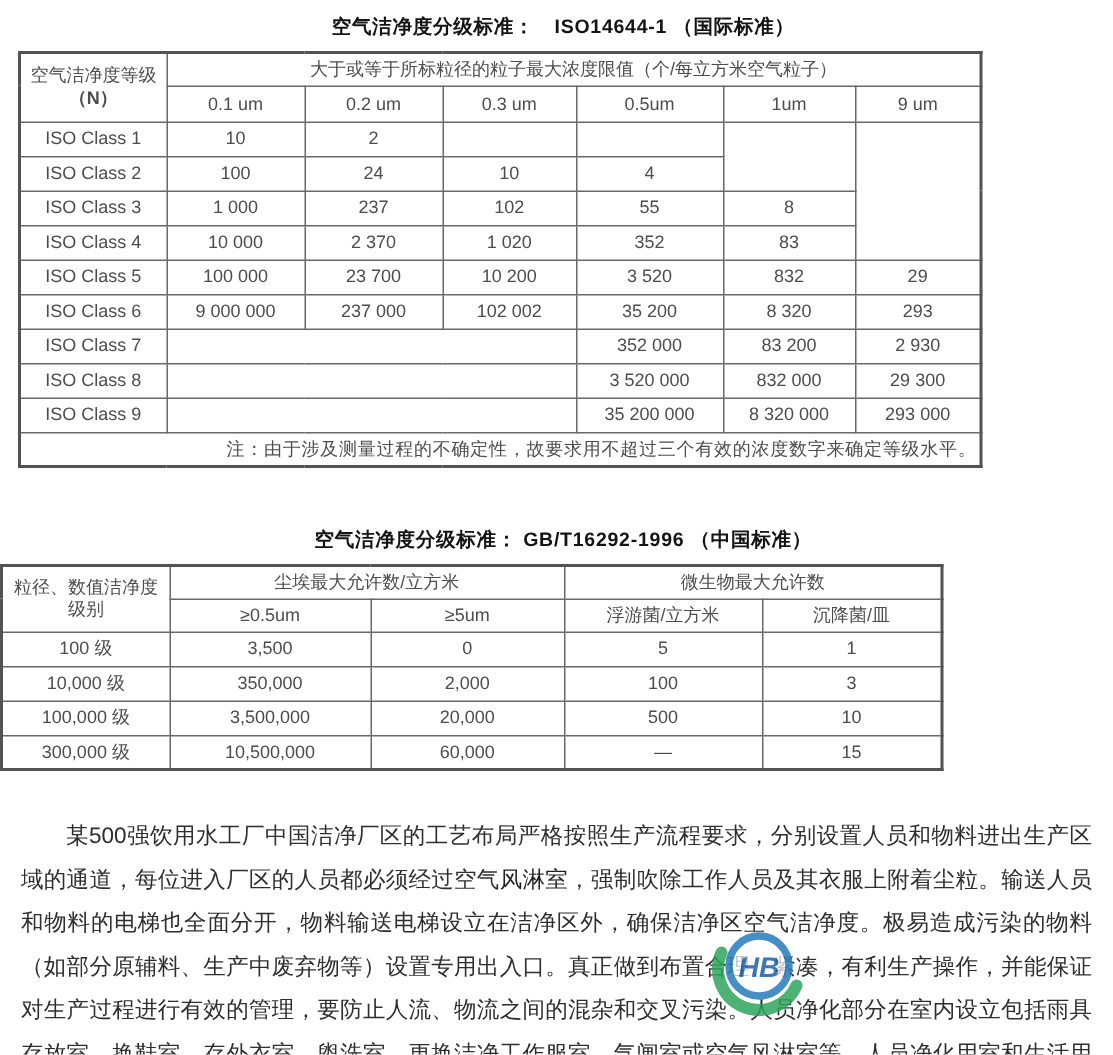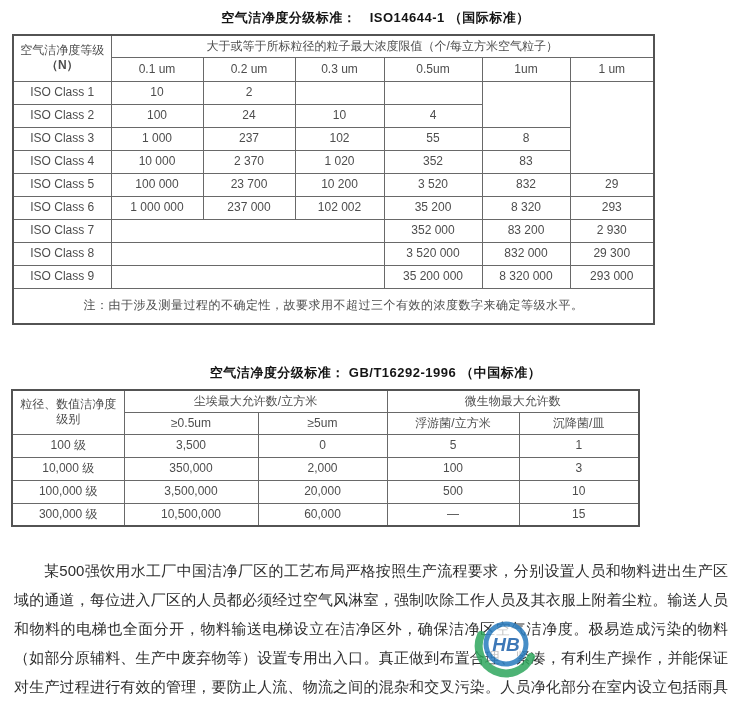--- a/index.html
+++ b/index.html
@@ -14,32 +14,32 @@
     font-size: 13px; font-weight: bold; color: #141414;
     letter-spacing: 0.5px;
     text-align: center;
   }
   .doc-title.second { margin-top: 39px; }
   table {
     border-collapse: collapse; table-layout: fixed;
     font-size: 12px; color: #4d4d4d;
   }
   table.iso { margin-left: 12px; width: 641px; }
-  table.gb  { margin-left: 11px; width: 627px; padding-left: 42px; }
+  table.gb  { width: 627px; padding-left: 42px; }
   table, td { border: 1px solid #696969; }
   table { border: 2px solid #535353; }
   td {
     text-align: center; vertical-align: middle;
     height: 23px; padding: 1px 2px; line-height: 1.25;
     overflow: hidden;
   }
   tr.hdr1 td { height: 22px; text-align: center; }
   tr.hdr2 td { height: 24px; }
   .bold { font-weight: bold; }
-  td.note-cell { text-align: center; height: 36px; letter-spacing: 0.5px; margin-left: 28px; }
+  td.note-cell { text-align: right; height: 23px; letter-spacing: 0.5px; margin-left: 28px; }
   .para {
     margin: 29px 14px 0 14px;
     font-size: 15px; line-height: 29px;
     text-align: justify; text-indent: 2em;
     color: #2e2e2e;
   }
   .para b { font-weight: normal; color: #1f1f1f; }
   .watermark {
     position: absolute; left: 473px; top: 615px;
     width: 64px; height: 76px; opacity: 0.88; pointer-events: none;
@@ -69,21 +69,21 @@
       <div class="bold">（N）</div>
     </td>
     <td colspan="6">大于或等于所标粒径的粒子最大浓度限值（个/每立方米空气粒子）</td>
   </tr>
   <tr class="hdr2">
     <td>0.1 um</td>
     <td>0.2 um</td>
     <td>0.3 um</td>
     <td>0.5um</td>
     <td>1um</td>
-    <td>1 um</td>
+    <td>9 um</td>
   </tr>
   <tr>
     <td>ISO Class 1</td>
     <td>10</td>
     <td>2</td>
     <td></td>
     <td></td>
     <td rowspan="2"></td>
     <td rowspan="4"></td>
   </tr>
@@ -114,21 +114,21 @@
     <td>ISO Class 5</td>
     <td>100 000</td>
     <td>23 700</td>
     <td>10 200</td>
     <td>3 520</td>
     <td>832</td>
     <td>29</td>
   </tr>
   <tr>
     <td>ISO Class 6</td>
-    <td>1 000 000</td>
+    <td>9 000 000</td>
     <td>237 000</td>
     <td>102 002</td>
     <td>35 200</td>
     <td>8 320</td>
     <td>293</td>
   </tr>
   <tr>
     <td>ISO Class 7</td>
     <td colspan="3"></td>
     <td>352 000</td>

